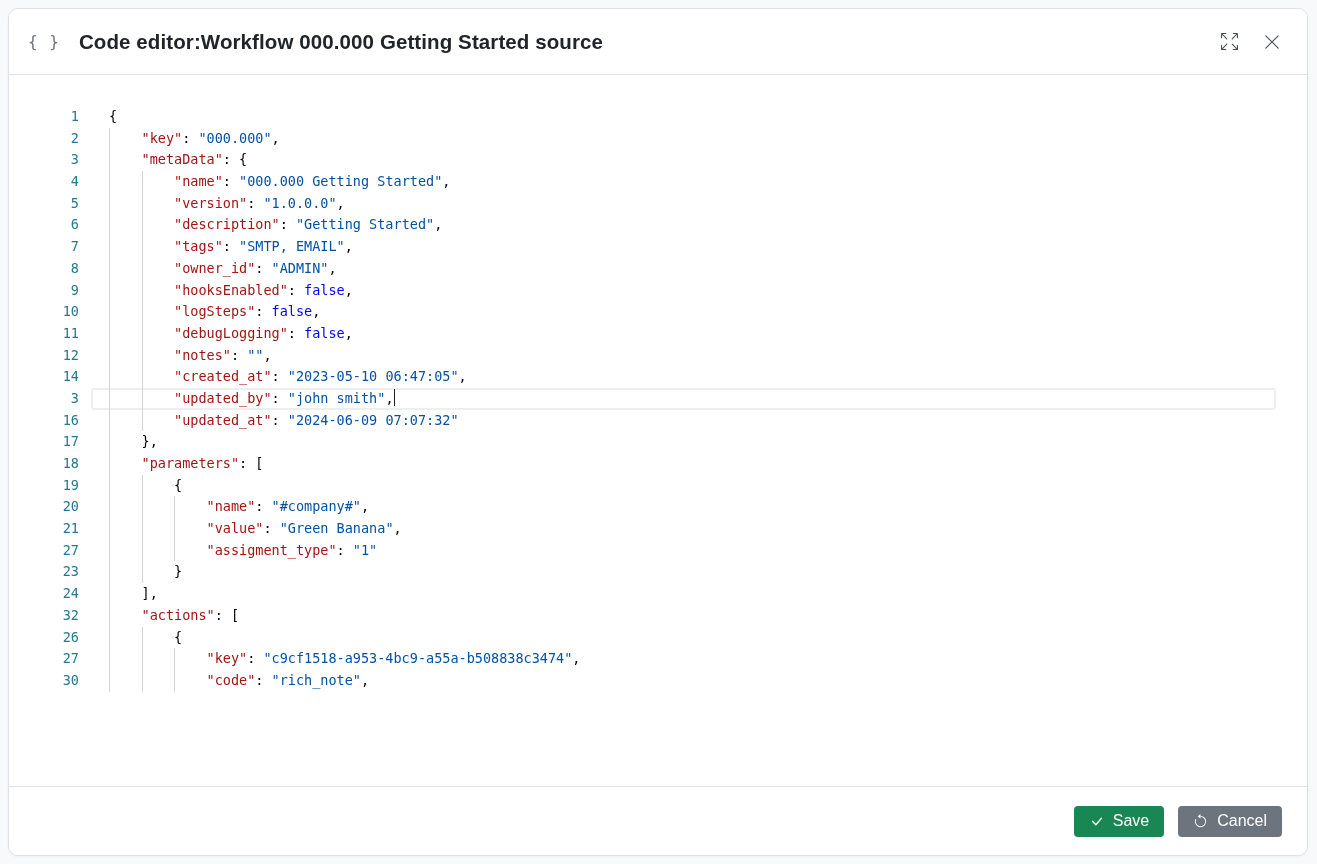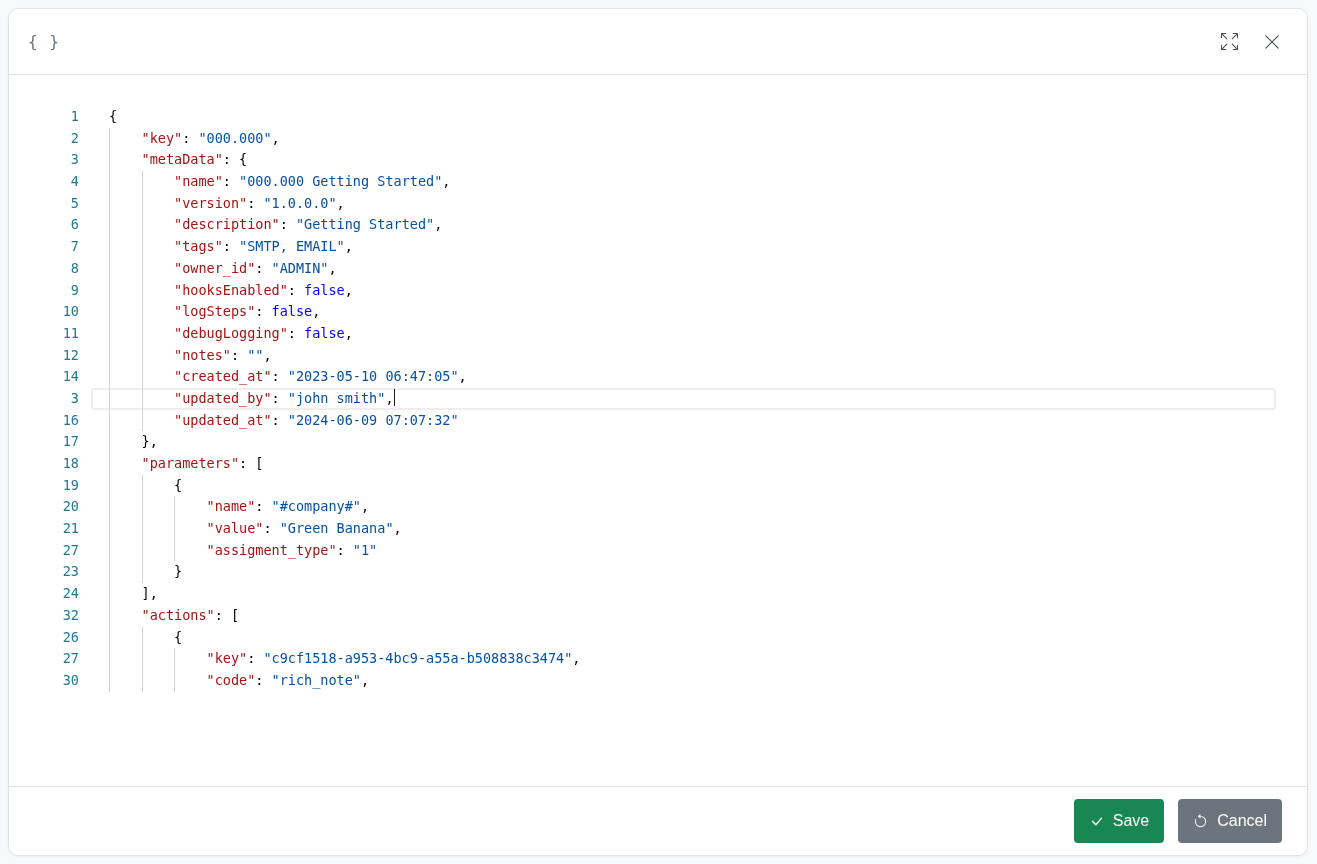--- a/index.html
+++ b/index.html
@@ -128,39 +128,40 @@
     justify-content: flex-end;
     padding-right: 25px;
     gap: 14px;
   }
   .btn {
     display: inline-flex;
     align-items: center;
     gap: 9px;
     border: none;
     border-radius: 4px;
-    height: 44px;
+    height: 31px;
     padding: 0 15px;
     font-family: "Liberation Sans", sans-serif;
     font-size: 16px;
     color: #ffffff;
     cursor: pointer;
     justify-content: flex-end;
   }
   .btn svg { display: block; }
   .btn-save { background: var(--accent-save, #198754); }
   .btn-cancel { background: var(--accent-cancel, #6c757d); }
 </style>
 </head>
 <body>
 
 <div class="modal">
 
   <div class="modal-header">
     <span class="braces-icon">{ }</span>
+    <h1 class="modal-title">Code editor:Workflow 000.000 Getting Started source</h1>
     <div class="header-actions">
       <button class="icon-btn" title="">
         <span>
           <svg width="17" height="17" viewBox="0 0 16 16" fill="currentColor">
               <path d="M5.828 10.172a.5.5 0 0 0-.707 0l-4.096 4.096V11.5a.5.5 0 0 0-1 0v3.975a.5.5 0 0 0 .5.5H4.5a.5.5 0 0 0 0-1H1.732l4.096-4.096a.5.5 0 0 0 0-.707zm4.344 0a.5.5 0 0 1 .707 0l4.096 4.096V11.5a.5.5 0 1 1 1 0v3.975a.5.5 0 0 1-.5.5H11.5a.5.5 0 0 1 0-1h2.768l-4.096-4.096a.5.5 0 0 1 0-.707zm0-4.344a.5.5 0 0 0 .707 0l4.096-4.096V4.5a.5.5 0 1 0 1 0V.525a.5.5 0 0 0-.5-.5H11.5a.5.5 0 0 0 0 1h2.768L10.172 5.12a.5.5 0 0 0 0 .708zm-4.344 0a.5.5 0 0 1-.707 0L1.025 1.732V4.5a.5.5 0 0 1-1 0V.525a.5.5 0 0 1 .5-.5H4.5a.5.5 0 0 1 0 1H1.732l4.096 4.096a.5.5 0 0 1 0 .707z"></path>
             </svg>
         </span>
       </button>
       <button class="icon-btn" title="">
         <span>

